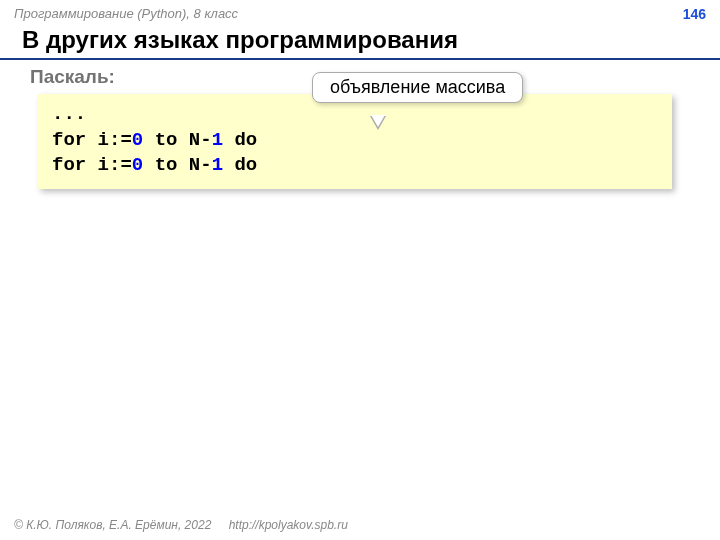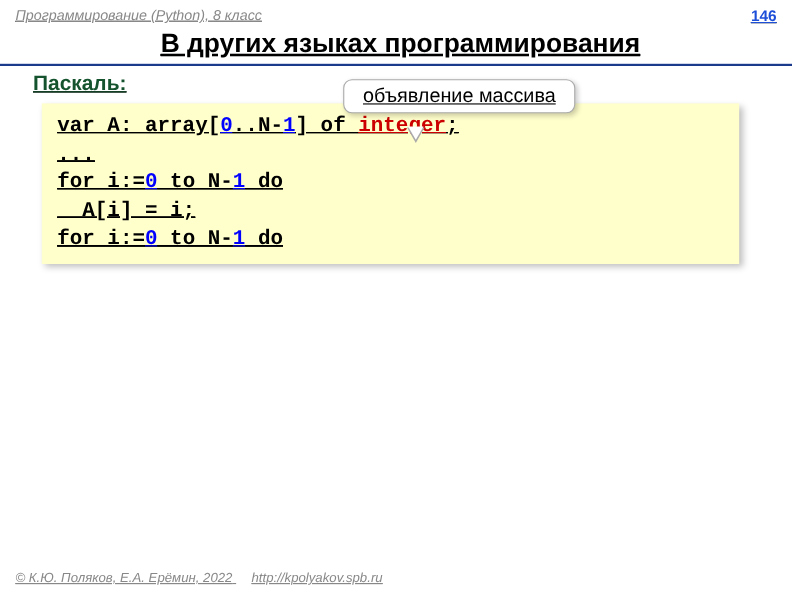--- a/index.html
+++ b/index.html
@@ -1,15 +1,15 @@
 <!DOCTYPE html>
 <html><head>
 <meta charset="utf-8">
 <style>
-  * { box-sizing: border-box; margin: 0; padding: 0; text-decoration: underline; }
+  * { box-sizing: border-box; margin: 0; padding: 0; }
   body {
     width: 720px;
     height: 540px;
     font-family: Arial, sans-serif;
     background: #fff;
     position: relative;
     overflow: hidden;
   }
   .header-top {
     display: flex;
@@ -25,26 +25,25 @@
     color: #1d4ed8;
     font-size: 14px;
   }
   .title {
     font-size: 24px;
     font-weight: bold;
     color: #000;
     padding: 2px 14px 4px 22px;
     border-bottom: 2px solid #1a3a8c;
     margin-bottom: 6px;
-    text-align: center;
   }
   .subheader {
     font-size: 19px;
     font-weight: bold;
-    color: #14532d;
+    color: #737373;
     padding: 0 0 6px 30px;
   }
   .code-block {
     background: #ffffcc;
     margin: 0 48px 0 38px;
     padding: 8px 14px 10px 14px;
     font-family: "Courier New", monospace;
     font-size: 19px;
     font-weight: bold;
     line-height: 1.35;
@@ -109,24 +108,22 @@
 <div class="header-top">
   <span>Программирование (Python), 8 класс</span>
   <span class="page-num">146</span>
 </div>
 
 <div class="title">В других языках программирования</div>
 
 <div class="subheader">Паскаль:</div>
 
 <div class="code-block">
-  <div><span class="kw">var A: array[</span><span class="num">0</span><span class="kw">..N-</span><span class="num">1</span><span class="kw">] of </span><span class="typ">integer</span><span class="kw">;</span></div>
   <div><span class="kw">...</span></div>
   <div><span class="kw">for i:=</span><span class="num">0</span><span class="kw"> to N-</span><span class="num">1</span><span class="kw"> do</span></div>
-  <div><span class="kw" style="white-space:pre">  A[i] = i;</span></div>
   <div><span class="kw">for i:=</span><span class="num">0</span><span class="kw"> to N-</span><span class="num">1</span><span class="kw"> do</span></div>
 </div>
 
 <div class="callout">объявление массива</div>
 <div class="callout-tail"></div>
 
 <div class="footer">
   <span>© К.Ю. Поляков, Е.А. Ерёмин, 2022</span>
   <span class="url">http://kpolyakov.spb.ru</span>
 </div>

